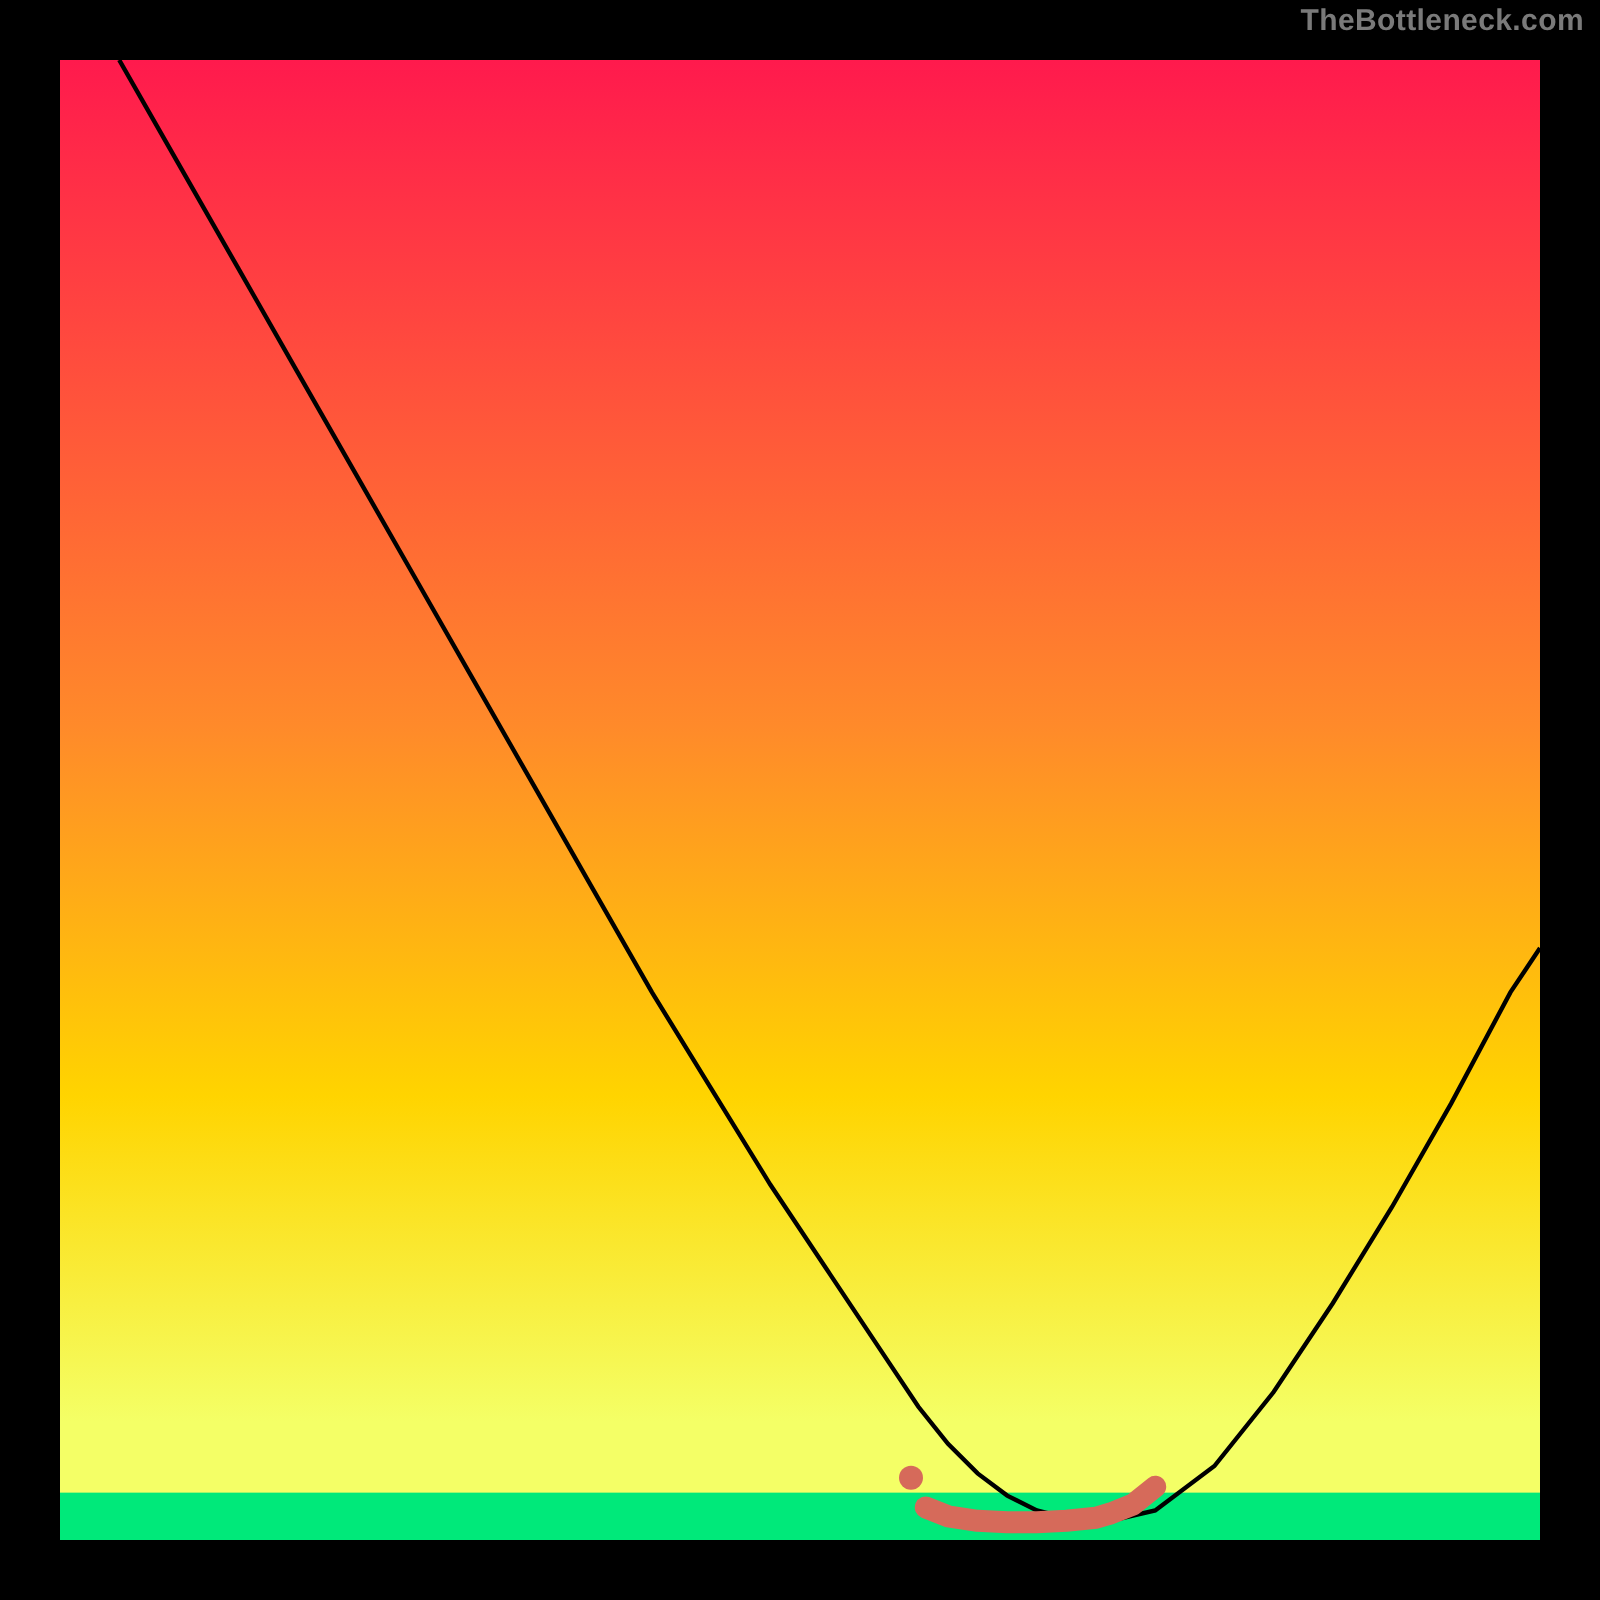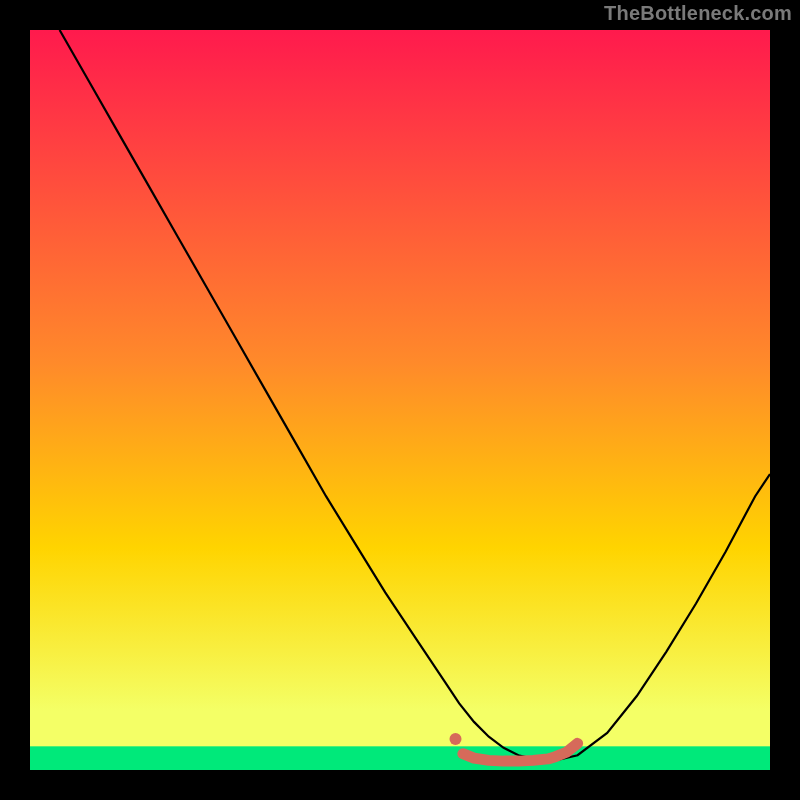--- a/index.html
+++ b/index.html
@@ -14,21 +14,21 @@
     position: relative;
     width: 800px;
     height: 800px;
     background: #000;
   }
   .watermark {
     position: absolute;
     top: 2px;
     right: 8px;
     color: #7a7a7a;
-    font-size: 20px;
+    font-size: 15px;
     font-weight: 600;
     letter-spacing: 0.2px;
   }
   .plot-wrap {
     position: absolute;
     left: 30px;
     top: 30px;
     width: 740px;
     height: 740px;
     background: #000;

